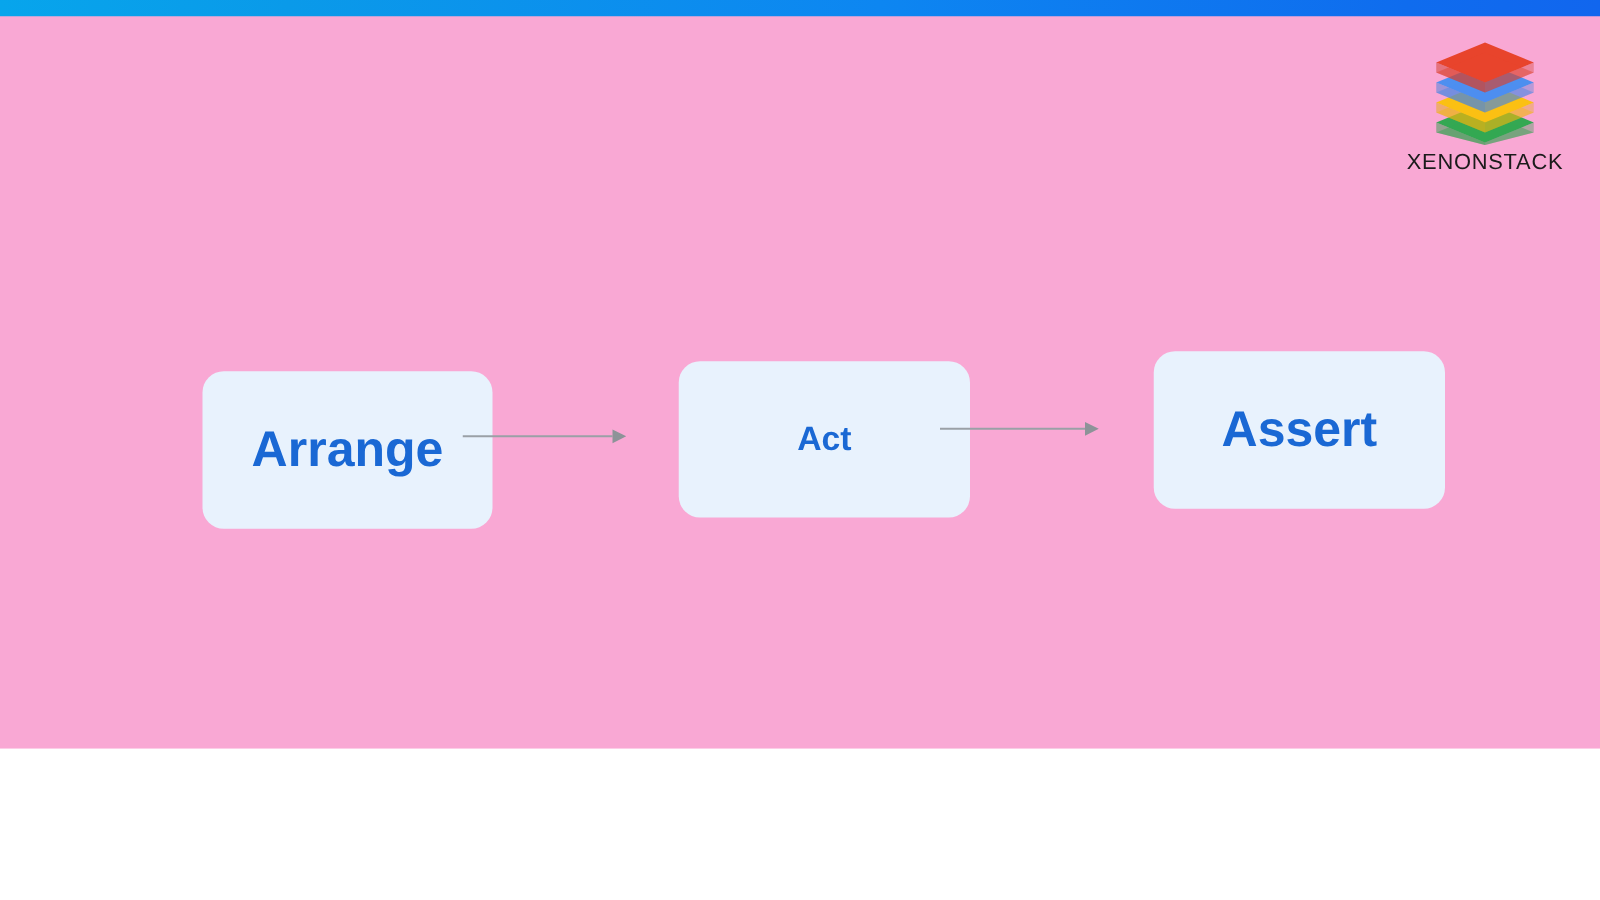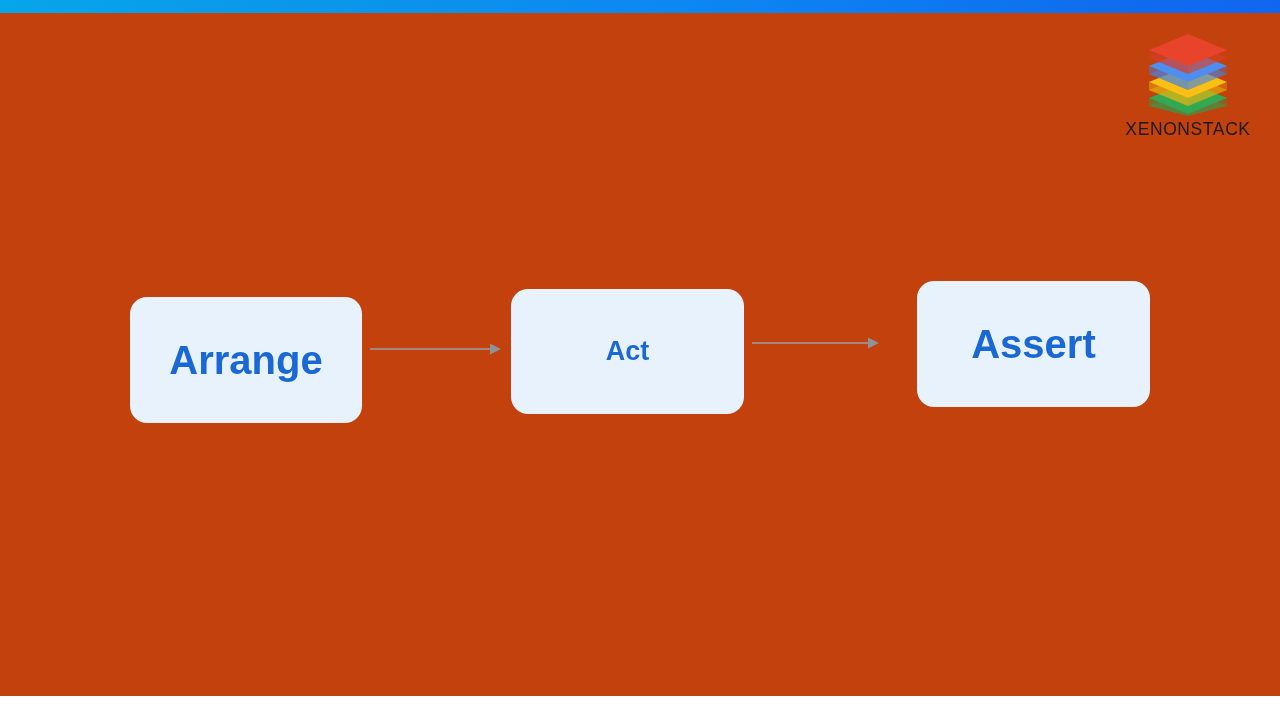--- a/index.html
+++ b/index.html
@@ -7,22 +7,22 @@
     margin: 0;
     padding: 0;
     background: #ffffff;
   }
   body {
     font-family: "Liberation Sans", sans-serif;
   }
   #stage {
     position: relative;
     width: 1280px;
-    height: 696px;
-    background: #c2410c;
+    height: 599px;
+    background: #f9a8d4;
     overflow: hidden;
   }
 
   
   .accent-bar {
     position: absolute;
     left: 0;
     width: 1280px;
     background: linear-gradient(90deg, #07a5ec 0%, #0a9ae9 18%, #0d86f1 55%, #0f6cee 88%, #1166ee 100%);
   }
@@ -66,20 +66,21 @@
   }
 
   
   .flow-box {
     position: absolute;
     background: #e8f2fd;
     border-radius: 17px;
     display: flex;
     align-items: center;
     justify-content: center;
+    margin-left: 32px;
   }
   .flow-box .box-label {
     font-family: "Liberation Sans", sans-serif;
     font-weight: 700;
     color: #1a68d4;
     line-height: 1;
     white-space: nowrap;
   }
   #box-arrange {
     left: 130px;
@@ -91,21 +92,21 @@
 
   #box-act {
     left: 511px;
     top: 289px;
     width: 233px;
     height: 125px;
   }
   #box-act .box-label { font-size: 27px; }
 
   #box-assert {
-    left: 917px;
+    left: 891px;
     top: 281px;
     width: 233px;
     height: 126px;
   }
   #box-assert .box-label { font-size: 40px; }
 
   
   .connector {
     position: absolute;
   }

